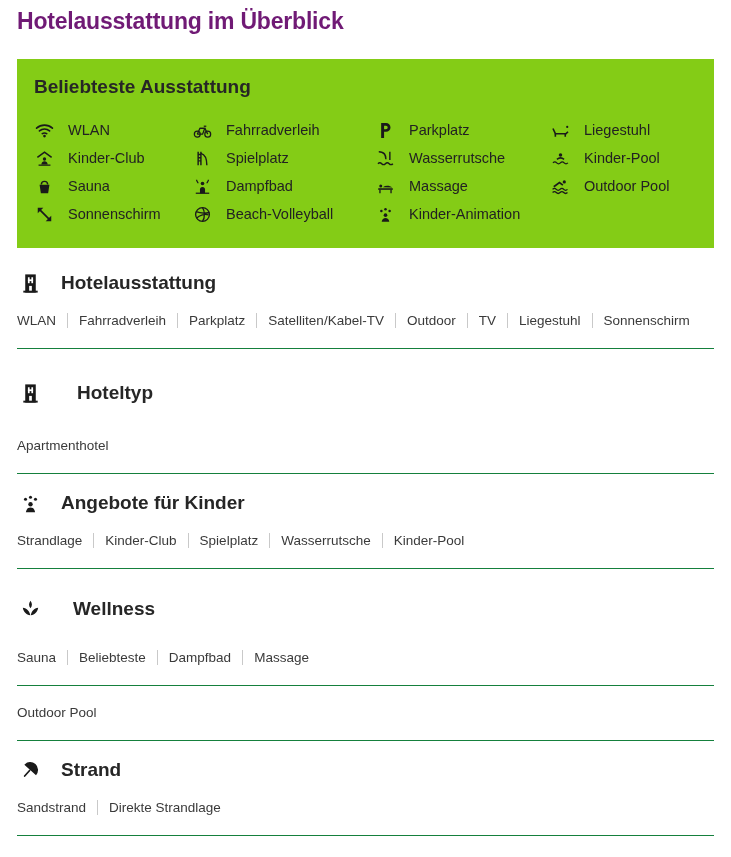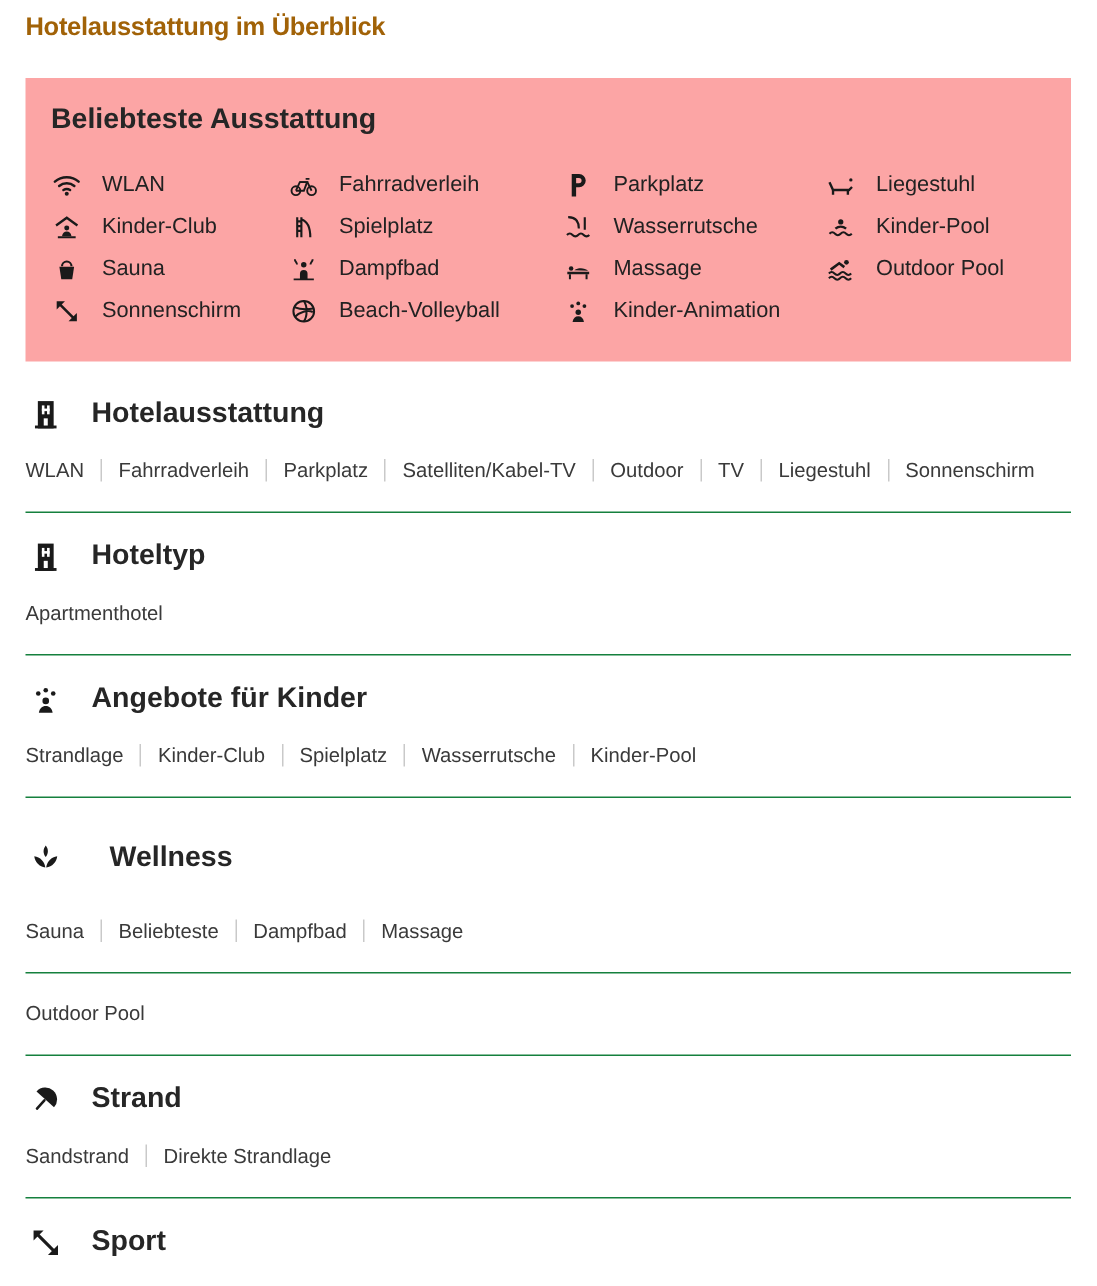--- a/index.html
+++ b/index.html
@@ -4,29 +4,29 @@
 <style>
   html,body{margin:0;padding:0;background:#fff;}
   body{
     width:731px;
     font-family:"Liberation Sans","DejaVu Sans",sans-serif;
     color:#1f1f1f;
     -webkit-font-smoothing:antialiased;
   }
   .page{padding:0 17px;}
   .page-title{
-    font-size:17px;
+    font-size:23px;
     font-weight:700;
     letter-spacing:-0.2px;
     margin:8px 0 24px;
-    color:#a16207;
+    color:#701a75;
   }
   
   .popular-box{
-    background:#fca5a5;
+    background:#84cc16;
     padding:17px 17px 20px;
   }
   .popular-title{
     font-size:19px;
     font-weight:700;
     margin:0 0 18px;
     color:#262626;
   }
   .popular-grid{
     display:grid;
@@ -304,21 +304,21 @@
           <span class="s-icon">
             <svg viewBox="0 0 24 24" fill="currentColor">
               <rect x="6.5" y="2.5" width="11" height="19"></rect>
               <rect x="4.5" y="19.5" width="15" height="2"></rect>
               <rect x="9.3" y="5.5" width="1.8" height="6.2" fill="#fff"></rect>
               <rect x="12.9" y="5.5" width="1.8" height="6.2" fill="#fff"></rect>
               <rect x="9.3" y="7.7" width="5.4" height="1.8" fill="#fff"></rect>
               <rect x="10.6" y="14.5" width="2.8" height="5" fill="#fff"></rect>
             </svg>
           </span>
-          <h2 class="section-title" style="margin: 0px; text-align: right;">Hoteltyp</h2>
+          <h2 class="section-title" style="margin: 16px; text-align: right;">Hoteltyp</h2>
         </div>
         <div class="chips">
           <span class="chip">Apartmenthotel</span>
         </div>
       </div>
       <div class="section">
         <div class="section-header">
           <span class="s-icon">
             <svg viewBox="0 0 24 24" fill="currentColor">
               <circle cx="12" cy="12.8" r="2.3"></circle>

